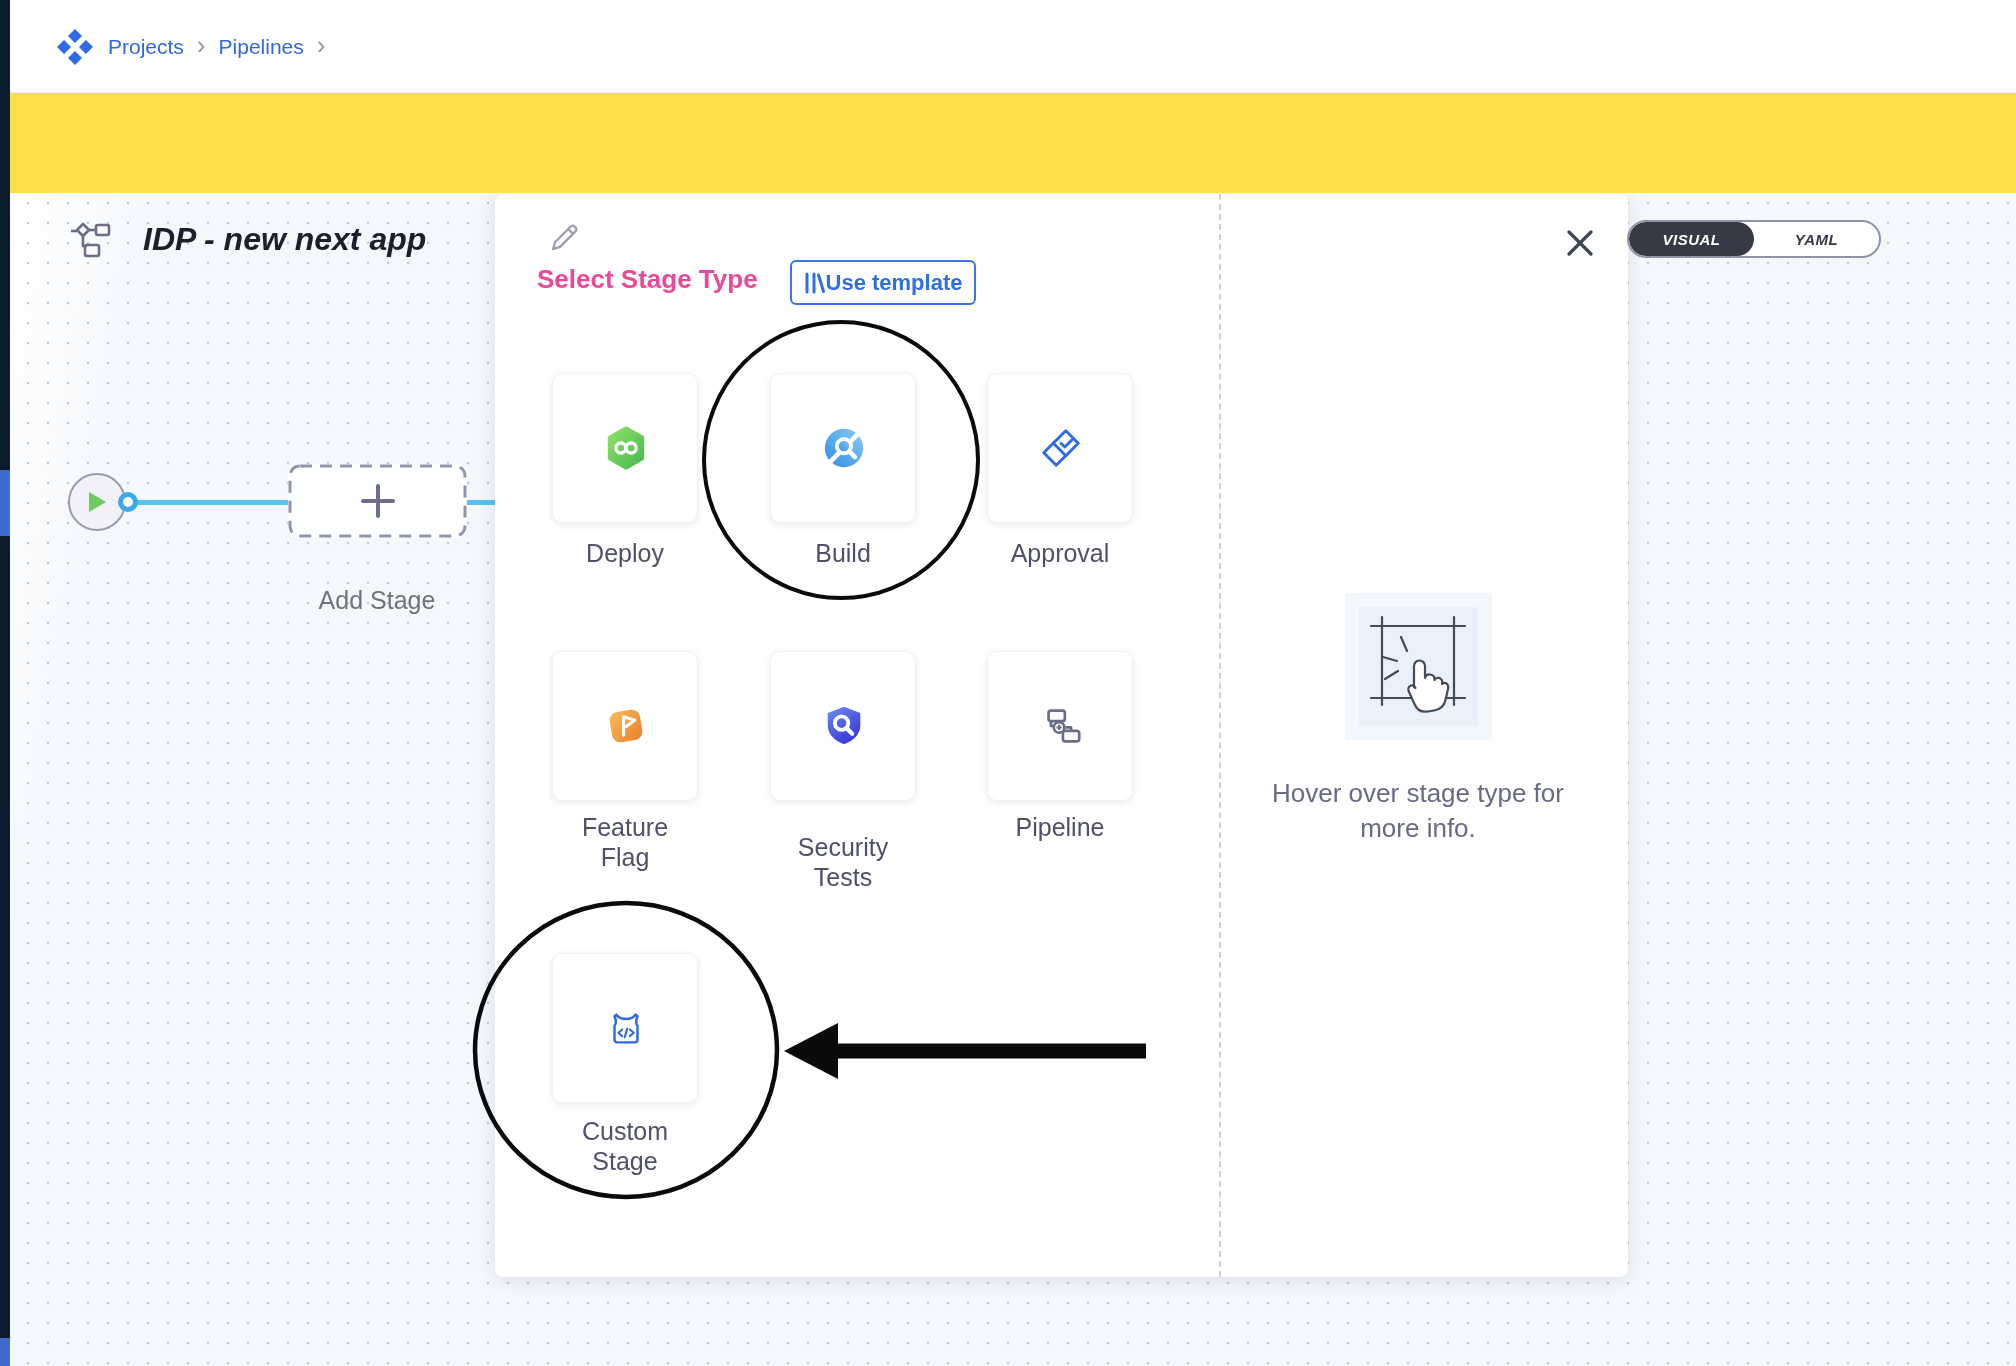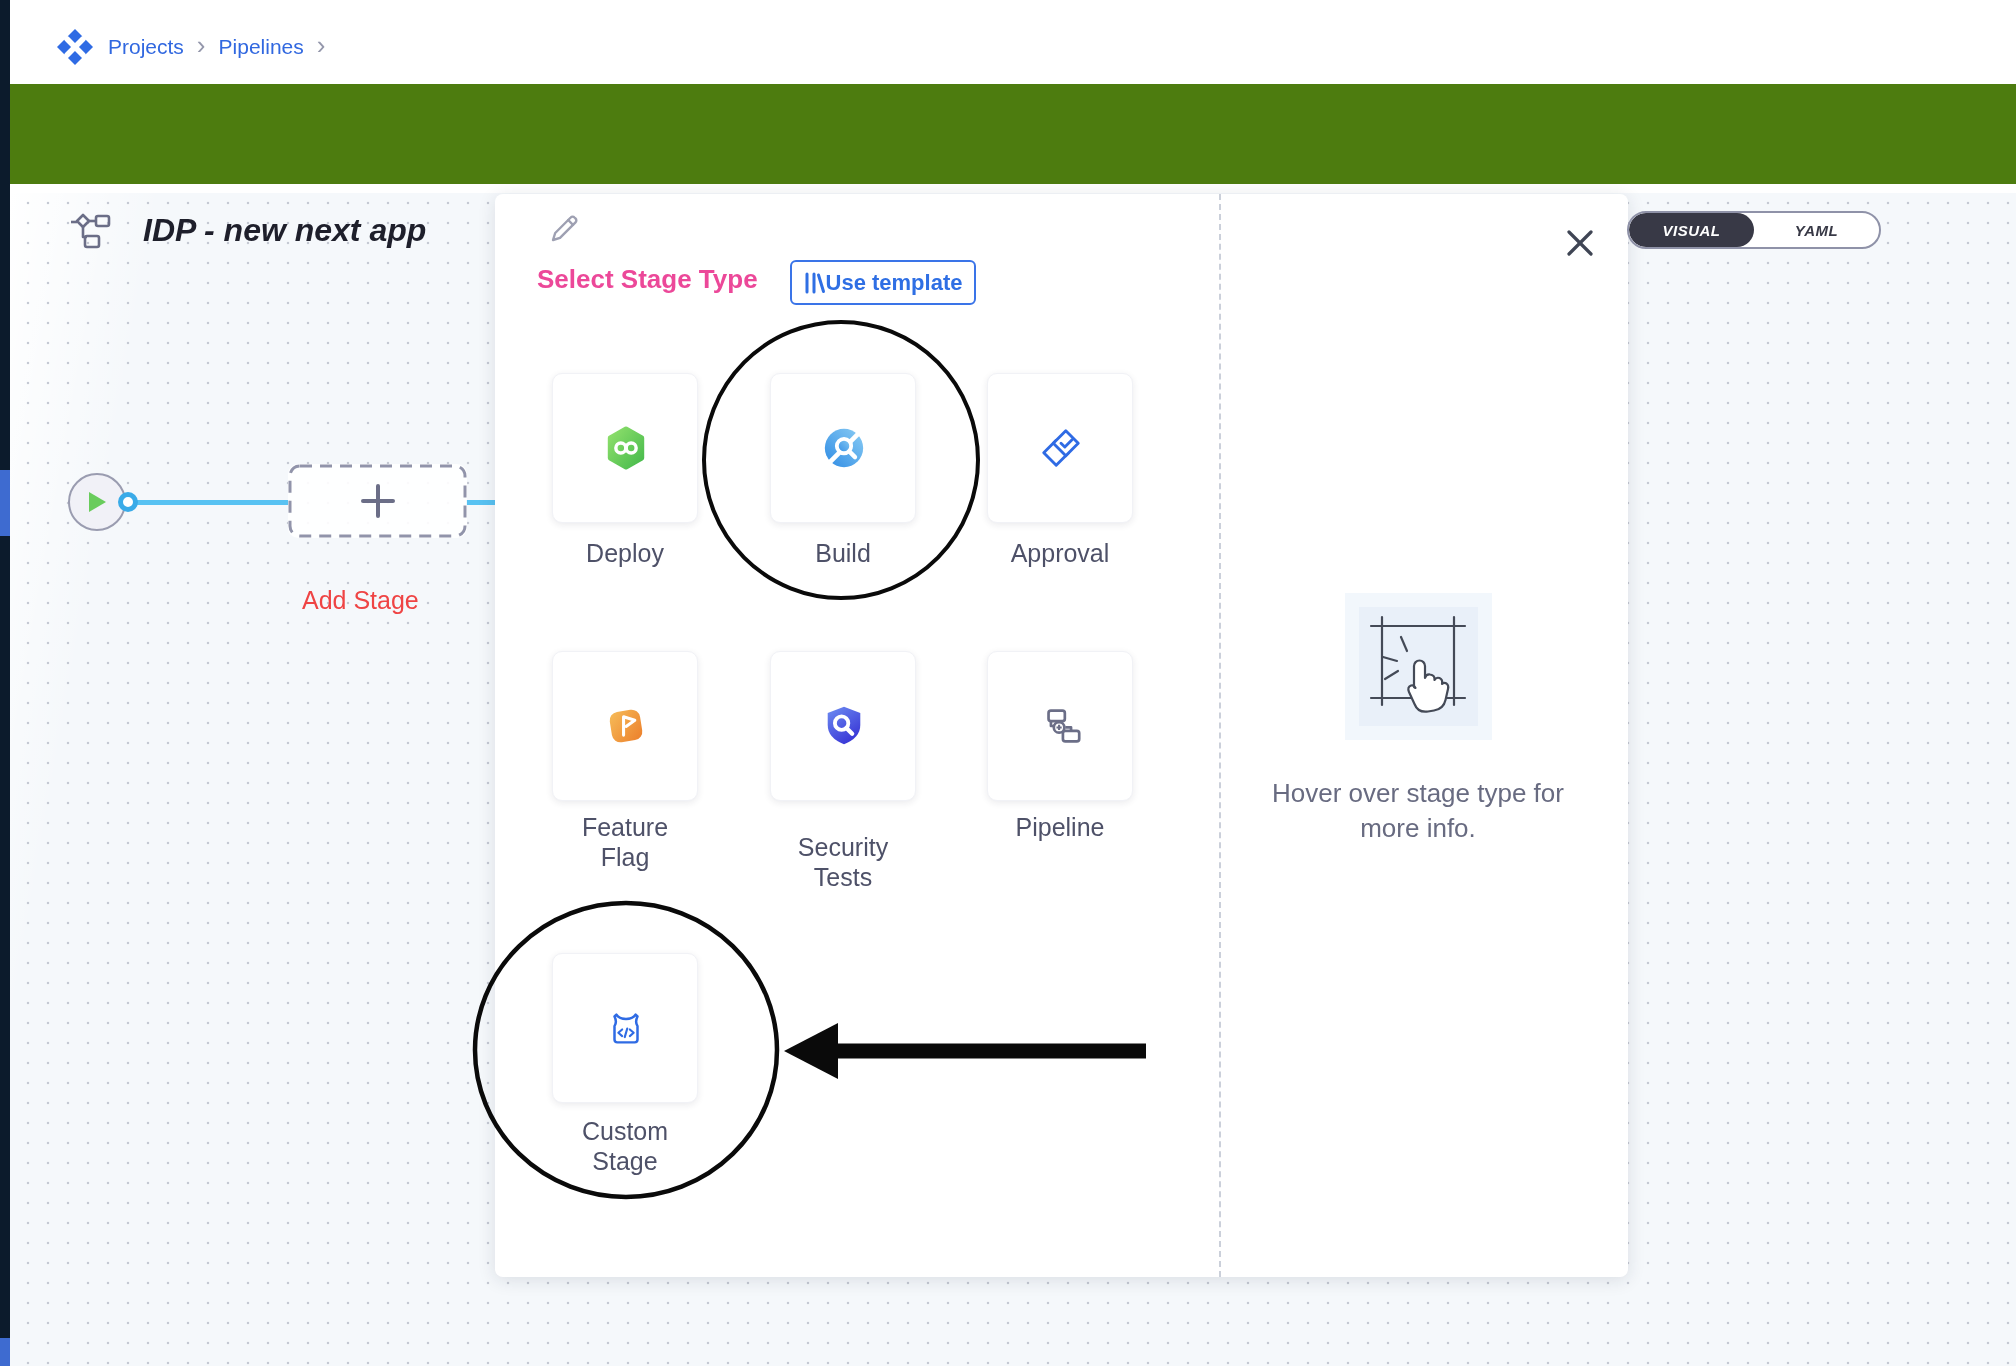--- a/index.html
+++ b/index.html
@@ -20,21 +20,21 @@
 
   
   .studio-badge { position:absolute; left:1565px; top:0; width:330px; height:44px; z-index:11;
     clip-path:polygon(0 0,100% 0,89.5% 100%,10.5% 100%); background:#ccd5ec; }
   .studio-badge-inner { position:absolute; left:2px; right:2px; top:0; bottom:2px;
     clip-path:polygon(0 0,100% 0,89.5% 100%,10.5% 100%); background:#f4f7fd;
     display:flex; align-items:center; justify-content:center; }
   .studio-badge-inner span { color:#2b59c0; font-size:16px; font-weight:bold; letter-spacing:3px; }
 
   
-  .titlebar { position:absolute; left:10px; top:84px; right:0; height:100px; background:#4d7c0f; z-index:10;font-style:italic; }
+  .titlebar { position:absolute; left:10px; top:93px; right:0; height:100px; background:#fde047; z-index:10;font-style:italic; }
   .dag-icon { position:absolute; left:58px; top:126px; }
   .page-title { position:absolute; left:133px; top:128px; font-size:32px; font-weight:bold; color:#1e1f2b; }
   .pencil-btn { position:absolute; left:536px; top:126px; width:36px; height:36px; cursor:pointer; }
   .view-toggle { position:absolute; left:1617px; top:127px; width:254px; height:38px; background:#fff;
     border:2px solid #8f92a8; border-radius:19px; display:flex; overflow:hidden; }
   .toggle-opt { flex:1; display:flex; align-items:center; justify-content:center;
     font-size:15px; font-weight:bold; letter-spacing:.5px; color:#383946; cursor:pointer; }
   .toggle-opt.active { background:#383946; color:#fff; border-radius:19px; }
 
   
@@ -52,22 +52,22 @@
   .port-dot { position:absolute; left:118px; top:492px; width:20px; height:20px; border-radius:50%;
     background:#fff; border:5px solid #3aabe8; z-index:4; }
   .flow-line { position:absolute; height:5px; background:#58c2f2; top:500px; z-index:2; }
   .flow-line.l1 { left:136px; width:154px; }
   .flow-line.l2 { left:466px; width:32px; }
 
   .add-stage-box { position:absolute; left:288px; top:464px; width:179px; height:74px; z-index:3;
     background:rgba(255,255,255,.9); border-radius:10px; cursor:pointer; }
   .add-stage-box svg.border { position:absolute; inset:0; }
   .add-stage-box .plus { position:absolute; left:50%; top:50%; transform:translate(-50%,-50%); }
-  .add-stage-label { position:absolute; left:302px; top:586px; width:150px; 
-    font-size:25px; color:#ef4444; z-index:3; }
+  .add-stage-label { position:absolute; left:302px; top:586px; width:150px; text-align:center;
+    font-size:25px; color:#737373; z-index:3; }
 
   
   .modal { position:absolute; left:495px; top:194px; width:1133px; height:1083px; background:#fff;
     border-radius:8px; box-shadow:0 3px 18px rgba(25,30,60,.12); z-index:5; }
   .modal-title { position:absolute; left:42px; top:70px; font-size:26px; font-weight:bold; color:#ec4899; }
   .use-template-btn { position:absolute; left:295px; top:66px; width:186px; height:45px;
     border:2px solid #3a74e8; border-radius:6px; background:#fff; display:flex; align-items:center;
     justify-content:center; cursor:pointer; }
   .use-template-btn span { color:#2f6fe4; font-size:22px; font-weight:600; }
   .close-btn { position:absolute; left:1070px; top:34px; width:30px; height:30px; cursor:pointer; }

